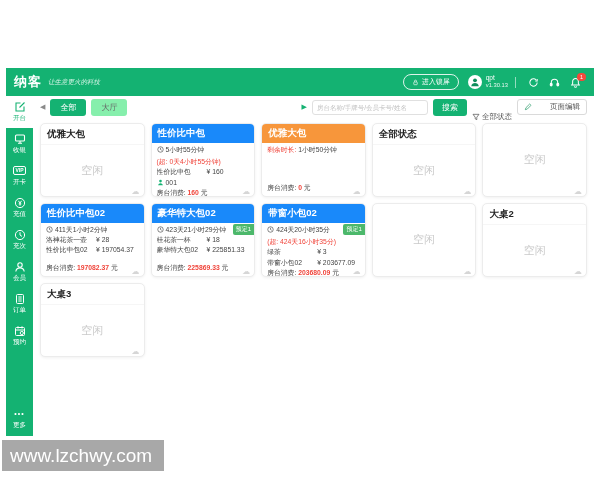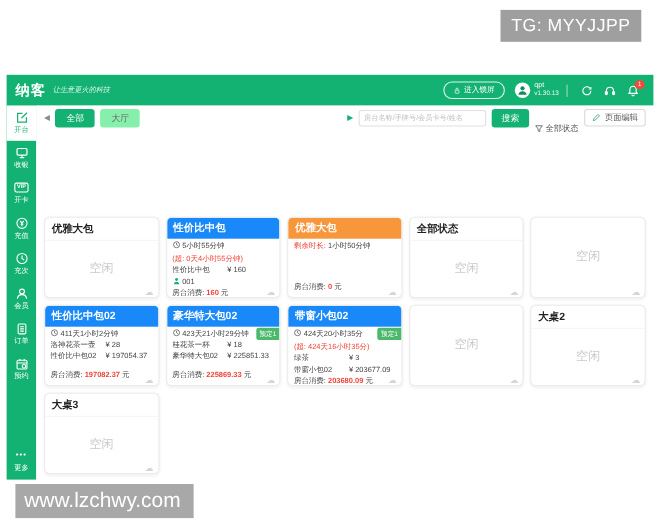--- a/index.html
+++ b/index.html
@@ -2,21 +2,21 @@
 <html style="--c-green: #14b272; --c-blue: #1989fa; --c-orange: #f7963b; --c-red: #f0443a; --c-badge: #4cb86b; --c-idle: #c9c9c9; --c-tg: #9f9f9f; --c-wm: #a8a8a8;"><head>
 <meta charset="utf-8">
 <style>
   html,body{margin:0;padding:0;}
   .page{position:relative;width:600px;height:480px;background:#ffffff;overflow:hidden;
         font-family:"Liberation Sans","DejaVu Sans",sans-serif;-webkit-font-smoothing:antialiased;}
 
   
   .tg-box{position:absolute;left:455px;top:9px;width:128px;height:29px;background:var(--c-tg,#9f9f9f);
           color:#fff;font-size:16px;display:flex;align-items:center;justify-content:center;letter-spacing:.5px;}
-  .watermark{position:absolute;left:14px;top:440px;width:162px;height:31px;background:var(--c-wm,#a8a8a8);
+  .watermark{position:absolute;left:2px;top:440px;width:162px;height:31px;background:var(--c-wm,#a8a8a8);
           color:#fff;font-size:19px;display:flex;align-items:center;padding-left:8px;box-sizing:border-box;}
 
   
   .app{position:absolute;left:6px;top:68px;width:588px;height:368px;background:#fff;}
   .app-header{height:28px;background:var(--c-green,#14b272);display:flex;align-items:center;padding:0 8px;color:#fff;}
   .logo{font-weight:bold;font-size:13px;letter-spacing:1px;}
   .slogan{font-size:6.5px;color:#d8f5e8;margin-left:6px;font-style:italic;}
   .spacer{flex:1}
   .pill{display:flex;align-items:center;gap:3px;border:1px solid rgba(255,255,255,.85);border-radius:9px;
         font-size:7px;padding:2px 8px;color:#fff;background:transparent;cursor:pointer;}
@@ -33,32 +33,32 @@
   .sidebar{width:27px;background:var(--c-green,#14b272);display:flex;flex-direction:column;}
   .side-item{display:flex;flex-direction:column;align-items:center;gap:1px;color:#fff;
         font-size:6.5px;padding:4px 0 5px;cursor:pointer;}
   .side-item.active{background:#ffffff;color:var(--c-green,#14b272);}
   .side-item .sicon{display:flex;align-items:center;justify-content:center;height:13px;}
   .vip-ic{border:1px solid currentColor;border-radius:2px;font-size:5px;font-weight:bold;padding:0 1px;line-height:1.5;}
   .side-more{margin-top:auto;padding-bottom:6px;}
   .dots{letter-spacing:1px;font-size:7px;line-height:4px;}
 
   
-  .main{flex:1;display:flex;flex-direction:column;background:#fff;min-width:0;justify-content:space-between;}
+  .main{flex:1;display:flex;flex-direction:column;background:#fff;min-width:0;}
   .tabbar{height:22px;display:flex;align-items:center;gap:5px;padding:0 7px;}
   .arr{font-size:7px;color:#8a8a8a;} .arr.g{color:var(--c-green,#14b272);}
   .tab{font-size:8px;padding:3px 10px;border-radius:3px;background:#86efac;color:#666;cursor:pointer;}
   .tab.active{background:var(--c-green,#14b272);color:#fff;}
   .tab-spacer{flex:1}
   .search{width:116px;height:15px;border:1px solid #e0e0e0;border-radius:3px;font-size:6.5px;
         padding:0 4px;color:#333;outline:none;box-sizing:border-box;font-family:inherit;}
   .search::placeholder{color:#bfbfbf;}
   .btn-search{background:var(--c-green,#14b272);color:#fff;font-size:8px;padding:3px 9px;border-radius:3px;border:none;cursor:pointer;font-family:inherit;}
   .status-filter{display:flex;align-items:center;gap:2px;font-size:7.5px;color:#555;cursor:pointer;margin-top:20px;}
-  .btn-edit{display:flex;align-items:center;gap:4px;border:1px solid #dadada;border-radius:3px;
+  .btn-edit{display:flex;align-items:center;gap:18px;border:1px solid #dadada;border-radius:3px;
         font-size:7.5px;color:#555;padding:2px 6px;background:#fff;cursor:pointer;font-family:inherit;}
 
   
   .grid{display:grid;grid-template-columns:repeat(5,1fr);gap:6px;padding:5px 7px;}
   .card{position:relative;height:72px;background:#fff;border:1px solid #ececec;border-radius:5px;
         box-shadow:0 1px 3px rgba(0,0,0,.06);overflow:hidden;display:flex;flex-direction:column;cursor:pointer;}
   .card-head{font-size:9.5px;font-weight:bold;color:#222;padding:4px 6px 3px;}
   .card.idle .card-head{border-bottom:1px solid #f6f6f6;}
   .card.busy .card-head{color:#fff;padding:3px 6px;}
   .head-blue{background:var(--c-blue,#1989fa);} .head-orange{background:var(--c-orange,#f7963b);}
@@ -75,23 +75,20 @@
   .badge-book{position:absolute;top:20px;right:0;background:var(--c-badge,#4cb86b);color:#fff;
         font-size:6px;padding:1px 3px;border-radius:2px 0 0 2px;z-index:2;}
   .cloud{position:absolute;right:4px;bottom:0px;color:#d6d6d6;font-size:8px;}
   svg{display:block;}
 </style>
 </head>
 <body>
 
 <div class="page">
 
-  <div class="tg-box">
-    <span>TG: MYYJJPP</span>
-  </div>
 
   <div class="app">
 
     <div class="app-header">
       <span class="logo">纳客</span>
       <span class="slogan">让生意更火的科技</span>
       <span class="spacer"></span>
       <button class="pill">
         <span>
           <svg width="7" height="7" viewBox="0 0 12 12">

